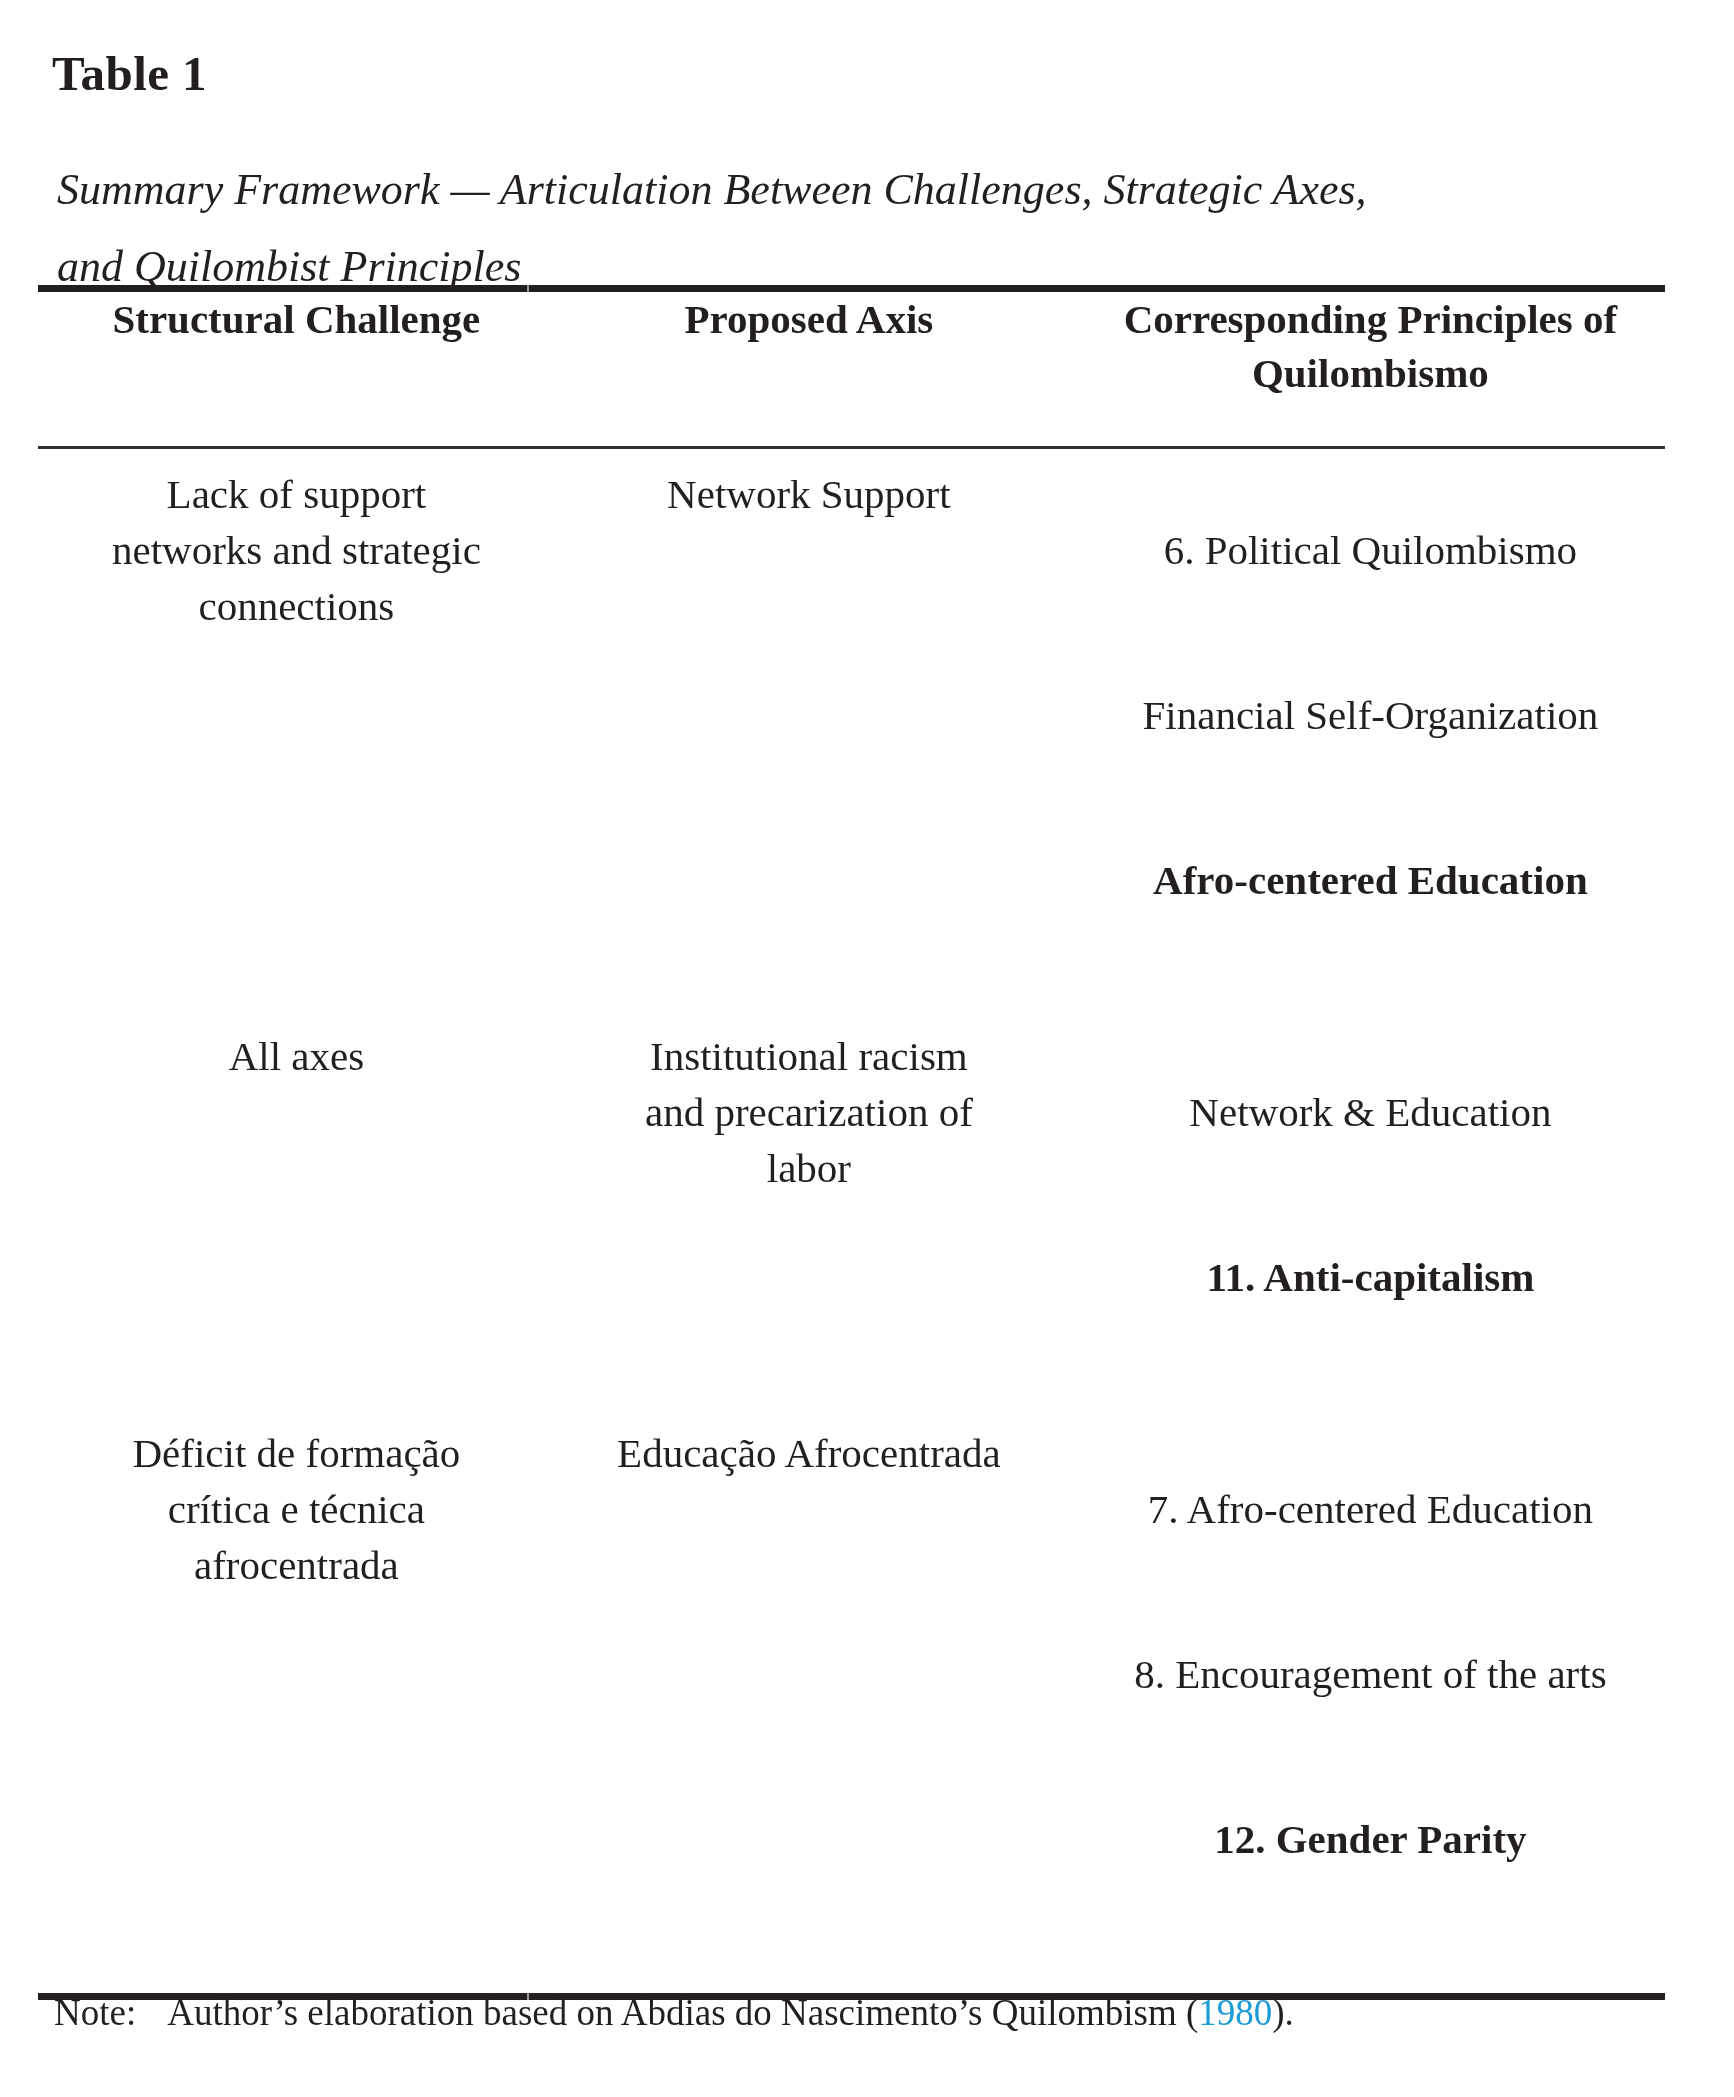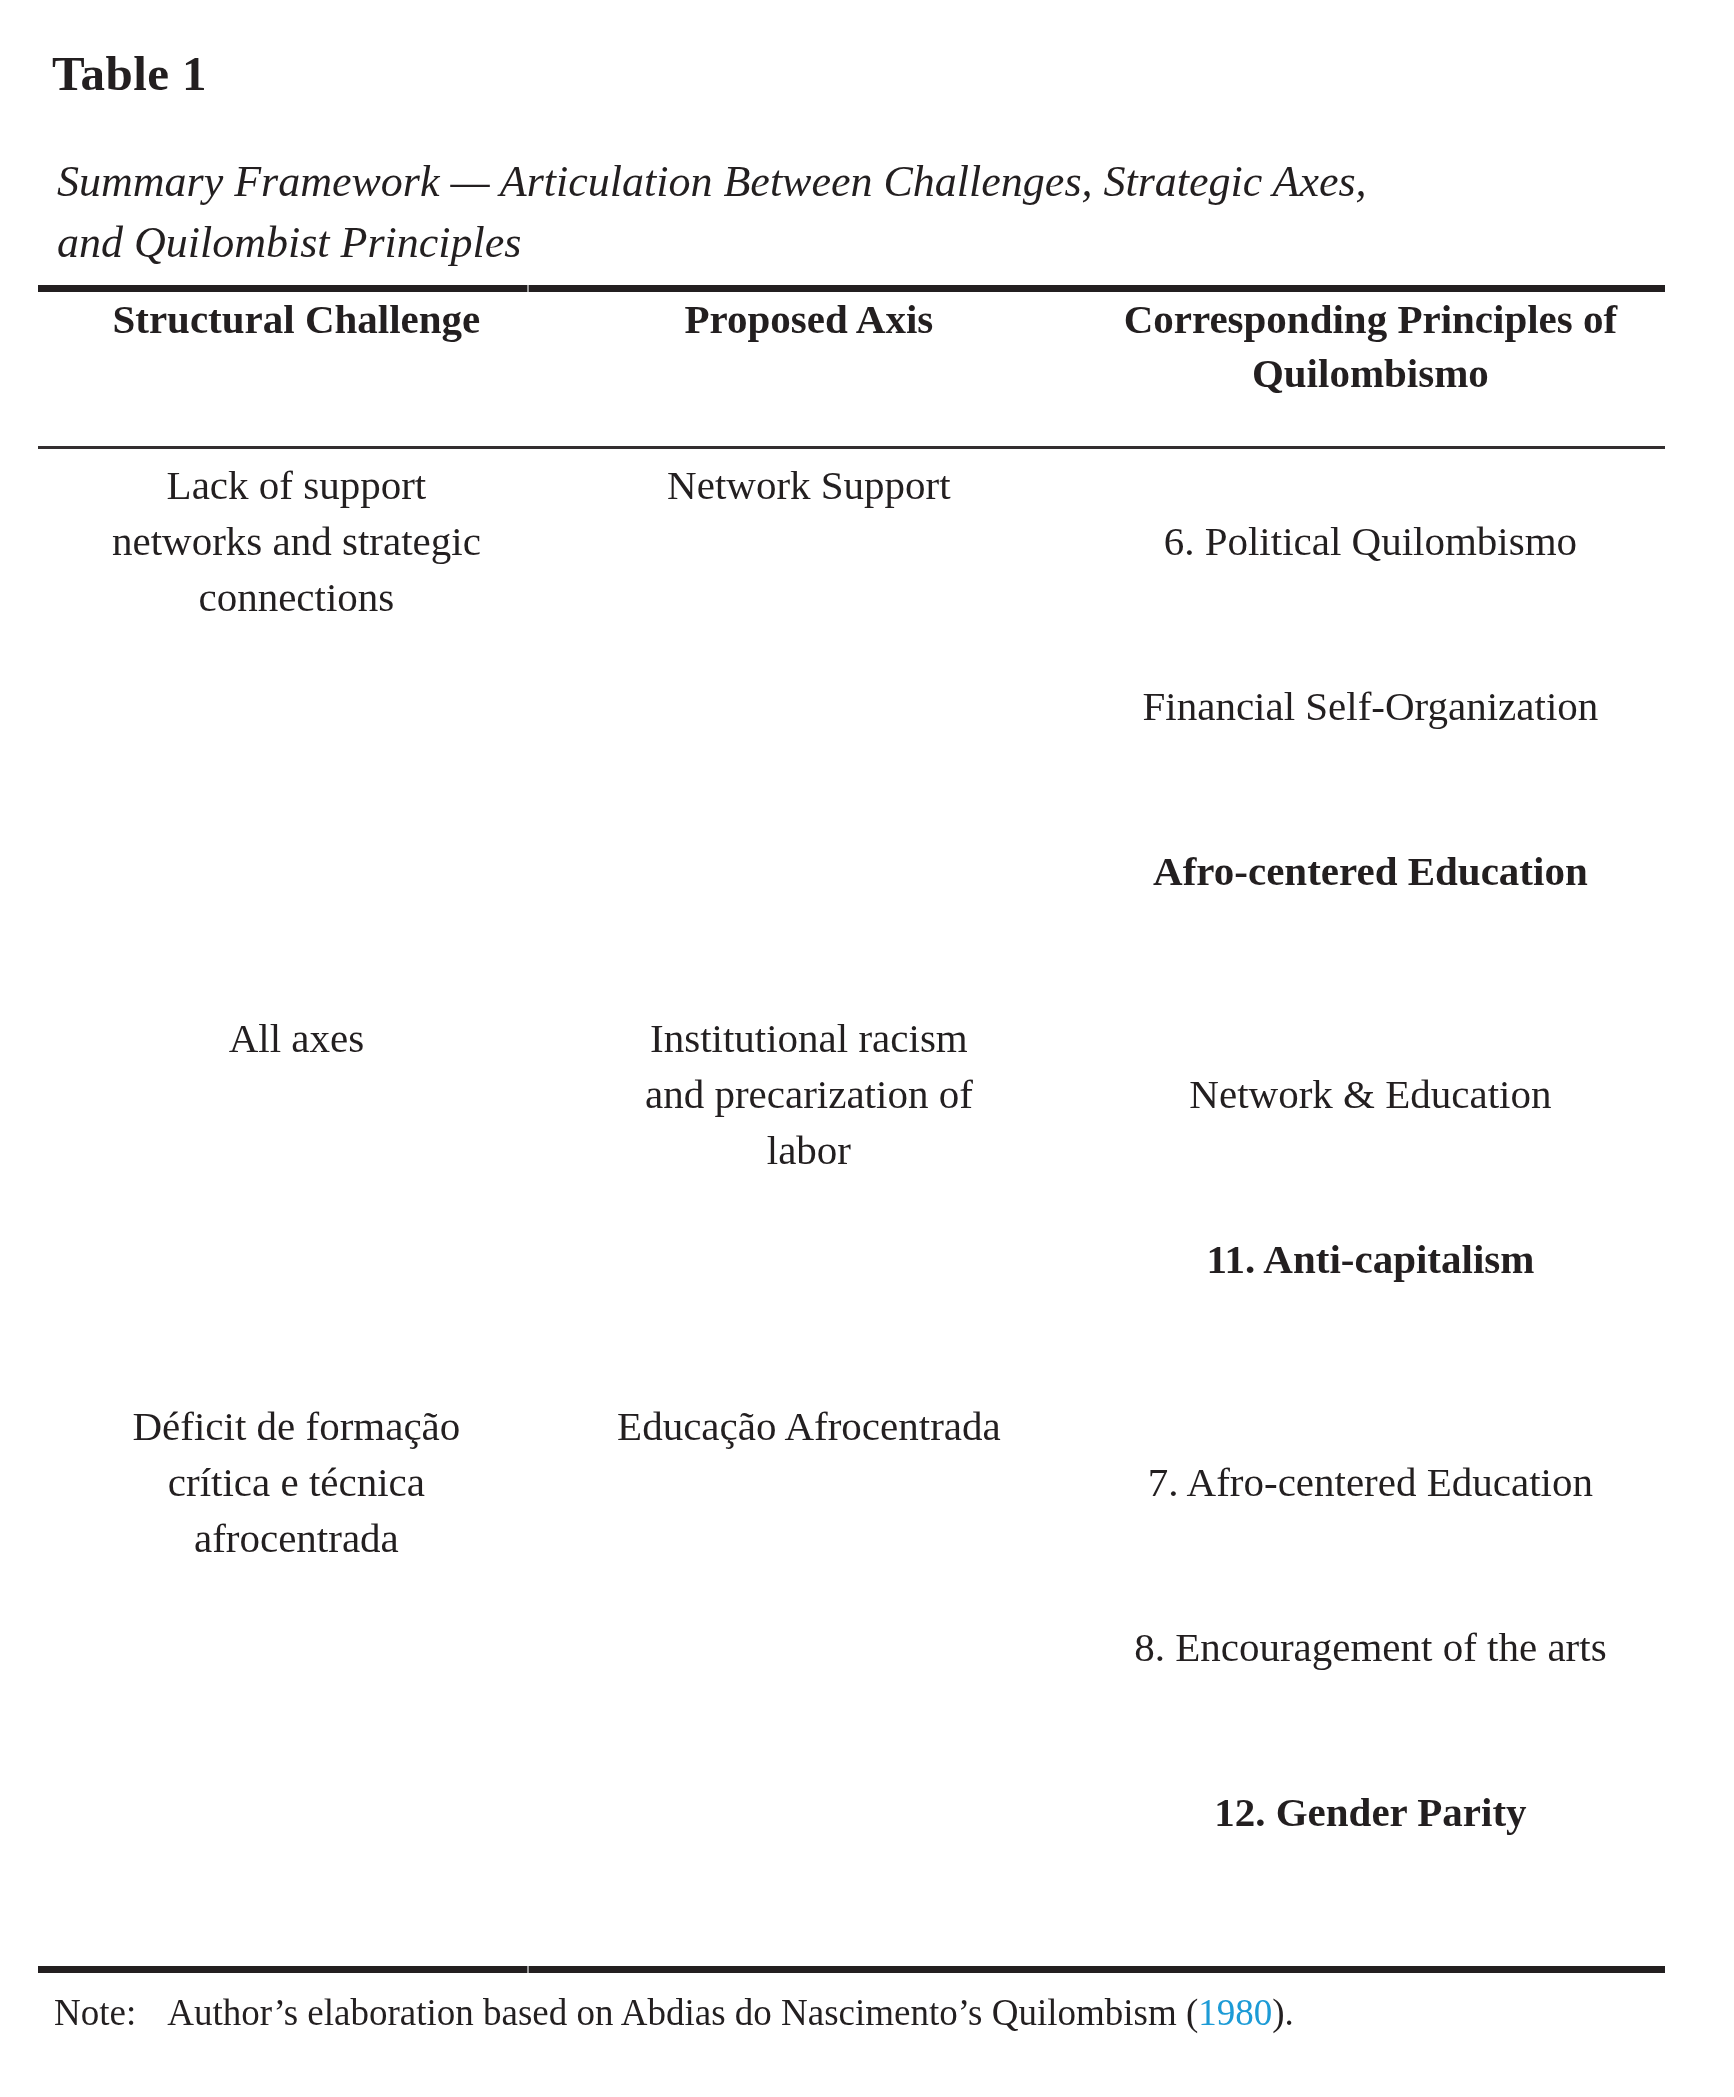--- a/index.html
+++ b/index.html
@@ -23,21 +23,21 @@
     font-weight: bold;
     line-height: 1.1;
     letter-spacing: 0.4px;
   }
   .table-caption {
     position: absolute;
     left: 57px;
     top: 151px;
     font-size: 44px;
     font-style: italic;
-    line-height: 61px;
+    line-height: 77px;
     white-space: pre-line;
   }
   .summary-table {
     position: absolute;
     left: 38px;
     top: 285px;
     width: 1627px;
     border-top: 7.6px solid #231f20;
     border-bottom: 7.6px solid #231f20;
   }
@@ -64,21 +64,21 @@
     white-space: pre-line;
   }
   .header-row {
     padding: 0 0 46px 0;
     border-bottom: 3.1px solid #332f30;
     font-weight: bold;
     font-size: 41px;
     line-height: 54px;
   }
   .body-row {
-    padding-top: 8px;
+    padding-top: 17px;
     font-size: 41px;
     line-height: 56px;
   }
   .pb-a { padding-bottom: 47px; }
   .pb-b { padding-bottom: 13.8px; }
   .principles-cell p {
     margin: 0 0 53px 0;
   }
   .principles-cell p:last-child {
     margin-bottom: 0;

